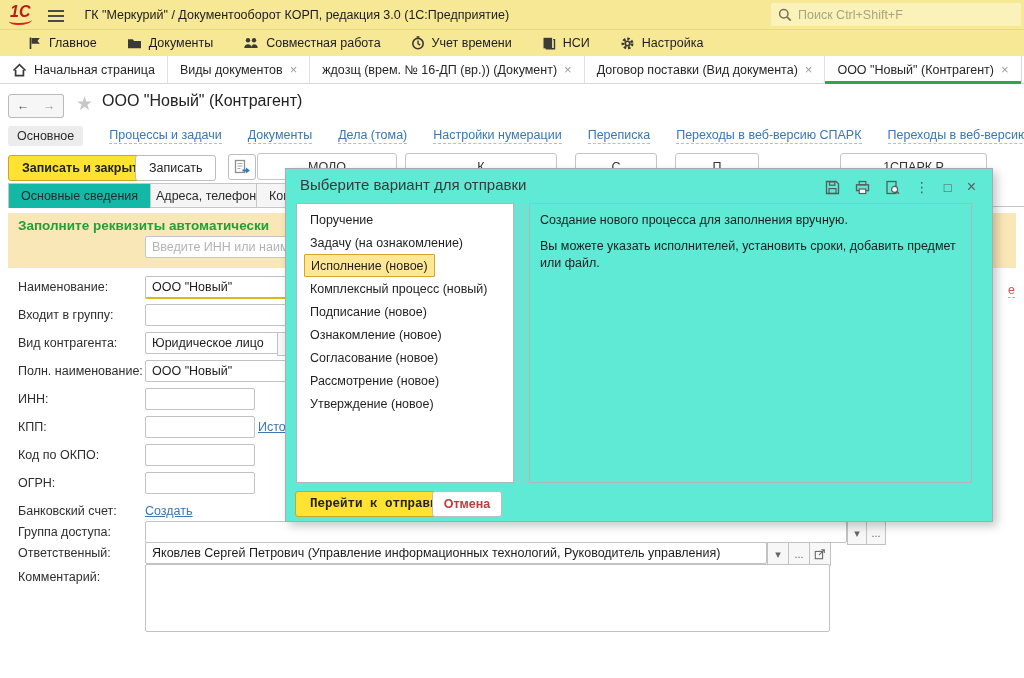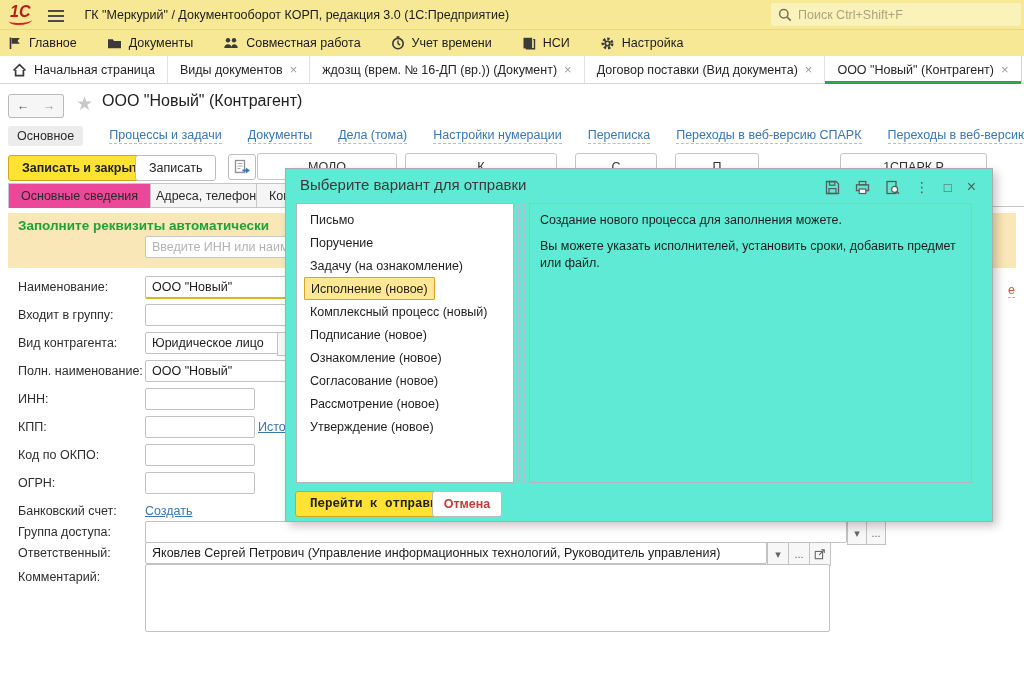--- a/index.html
+++ b/index.html
@@ -14,21 +14,21 @@
         border-bottom:2.5px solid #e31e24;border-radius:0 0 70% 45%;}
   .hamb-wrap{margin-left:16px;width:18px;height:14px;display:inline-block;cursor:pointer;}
   .hamb{display:block;width:16px;height:2px;margin-top:2px;background:#4a4a4a;
         box-shadow:0 5px 0 #4a4a4a,0 10px 0 #4a4a4a;}
   .apptitle{margin-left:18px;color:#1c1c1c;}
   .search{position:absolute;right:3px;top:3px;width:236px;height:23px;background:#faf2b9;
           border-radius:2px;display:flex;align-items:center;gap:6px;padding:0 7px;cursor:text;}
   .search .ph{color:#a8a480;}
   
   .menubar{position:absolute;top:30px;left:0;right:0;height:26px;background:#f7e896;
-           display:flex;align-items:center;padding-left:8px;}
+           display:flex;align-items:center;padding-left:28px;}
   .mitem{display:flex;align-items:center;gap:7px;margin-right:30px;cursor:pointer;color:#1c1c1c;}
   
   .tabbar{position:absolute;top:56px;left:0;right:0;height:27px;background:#fff;
           border-bottom:1px solid #d6d6d6;display:flex;}
   .wtab{position:relative;display:flex;align-items:center;gap:7px;padding:0 12px;
         border-right:1px solid #e2e2e2;color:#262626;cursor:pointer;white-space:nowrap;}
   .wtab .x{color:#9a9a9a;font-size:13px;cursor:pointer;}
   .wtab.active{border-right:1px solid #d6d6d6;}
   .wtab.active::after{content:"";position:absolute;left:0;right:0;bottom:-1px;height:3px;background:#2ca54d;}
   
@@ -44,21 +44,21 @@
   
   .btn{position:absolute;height:24px;display:flex;align-items:center;justify-content:center;
        border:1px solid #bdbdbd;border-radius:3px;background:#fff;padding:0 13px;cursor:pointer;color:#222;}
   .btn.yellow{background:#ffe232;border-color:#c9a81d;font-weight:bold;}
   .frag{position:absolute;top:153px;height:25px;border:1px solid #c6c6c6;border-radius:3px;background:#fff;
         display:flex;align-items:center;justify-content:center;color:#333;overflow:hidden;}
   
   .ftabline{position:absolute;top:206px;left:8px;right:0;border-top:1px solid #c6c6c6;}
   .ftab{position:absolute;top:183px;height:23px;border:1px solid #c6c6c6;background:#f5f5f5;
         display:flex;align-items:center;padding:0 12px;cursor:pointer;color:#2a2a2a;white-space:nowrap;overflow:hidden;}
-  .ftab.active{background:#ec4899;height:24px;border-bottom:none;z-index:2;}
+  .ftab.active{background:#14b8a6;height:24px;border-bottom:none;z-index:2;}
   
   .panel{position:absolute;top:213px;left:8px;width:1008px;height:55px;background:#fae7b8;}
   .panel .head{position:absolute;left:10px;top:5px;color:#21a038;font-weight:bold;font-size:13.5px;}
   .panel .lab{position:absolute;left:10px;top:24px;width:128px;line-height:1.18;color:#2e2e2e;}
   .panel .pinp{position:absolute;left:137px;top:23px;width:430px;height:20px;background:#fff;
         border:1px solid #c6c6c6;border-radius:2px;display:flex;align-items:center;padding:0 6px;}
   .panel .pinp span{color:#b3b3b3;white-space:nowrap;overflow:hidden;}
   
   .lbl{position:absolute;left:18px;color:#2e2e2e;white-space:nowrap;}
   .inp{position:absolute;height:20px;background:#fff;border:1px solid #c2c2c2;border-radius:2px;
@@ -340,36 +340,35 @@
             <circle cx="9.6" cy="9.4" r="3" fill="#fff" stroke="#5a5a5a" stroke-width="1.2"></circle>
             <path d="M11.8 11.6 14 13.8" stroke="#5a5a5a" stroke-width="1.4"></path>
           </svg>
       </span>
       <span class="gi dots">⋮</span>
       <span class="gi maxi">□</span>
       <span class="gi clos">×</span>
     </div>
 
     <div class="dlist">
-      <div class="opt">Письмо</div>
       <div class="opt">Поручение</div>
       <div class="opt">Задачу (на ознакомление)</div>
       <div class="opt sel">Исполнение (новое)</div>
       <div class="opt">Комплексный процесс (новый)</div>
       <div class="opt">Подписание (новое)</div>
       <div class="opt">Ознакомление (новое)</div>
       <div class="opt">Согласование (новое)</div>
       <div class="opt">Рассмотрение (новое)</div>
       <div class="opt">Утверждение (новое)</div>
     </div>
 
     <div class="dsplit"></div>
 
     <div class="ddesc">
-      <div class="l1">Создание нового процесса для заполнения можете.</div>
+      <div class="l1">Создание нового процесса для заполнения вручную.</div>
       <div>Вы можете указать исполнителей, установить сроки, добавить предмет или файл.</div>
     </div>
 
     <div class="dbtn go">Перейти к отправке</div>
     <div class="dbtn cancel">Отмена</div>
   </div>
 
 </div>
 
 </body></html>

